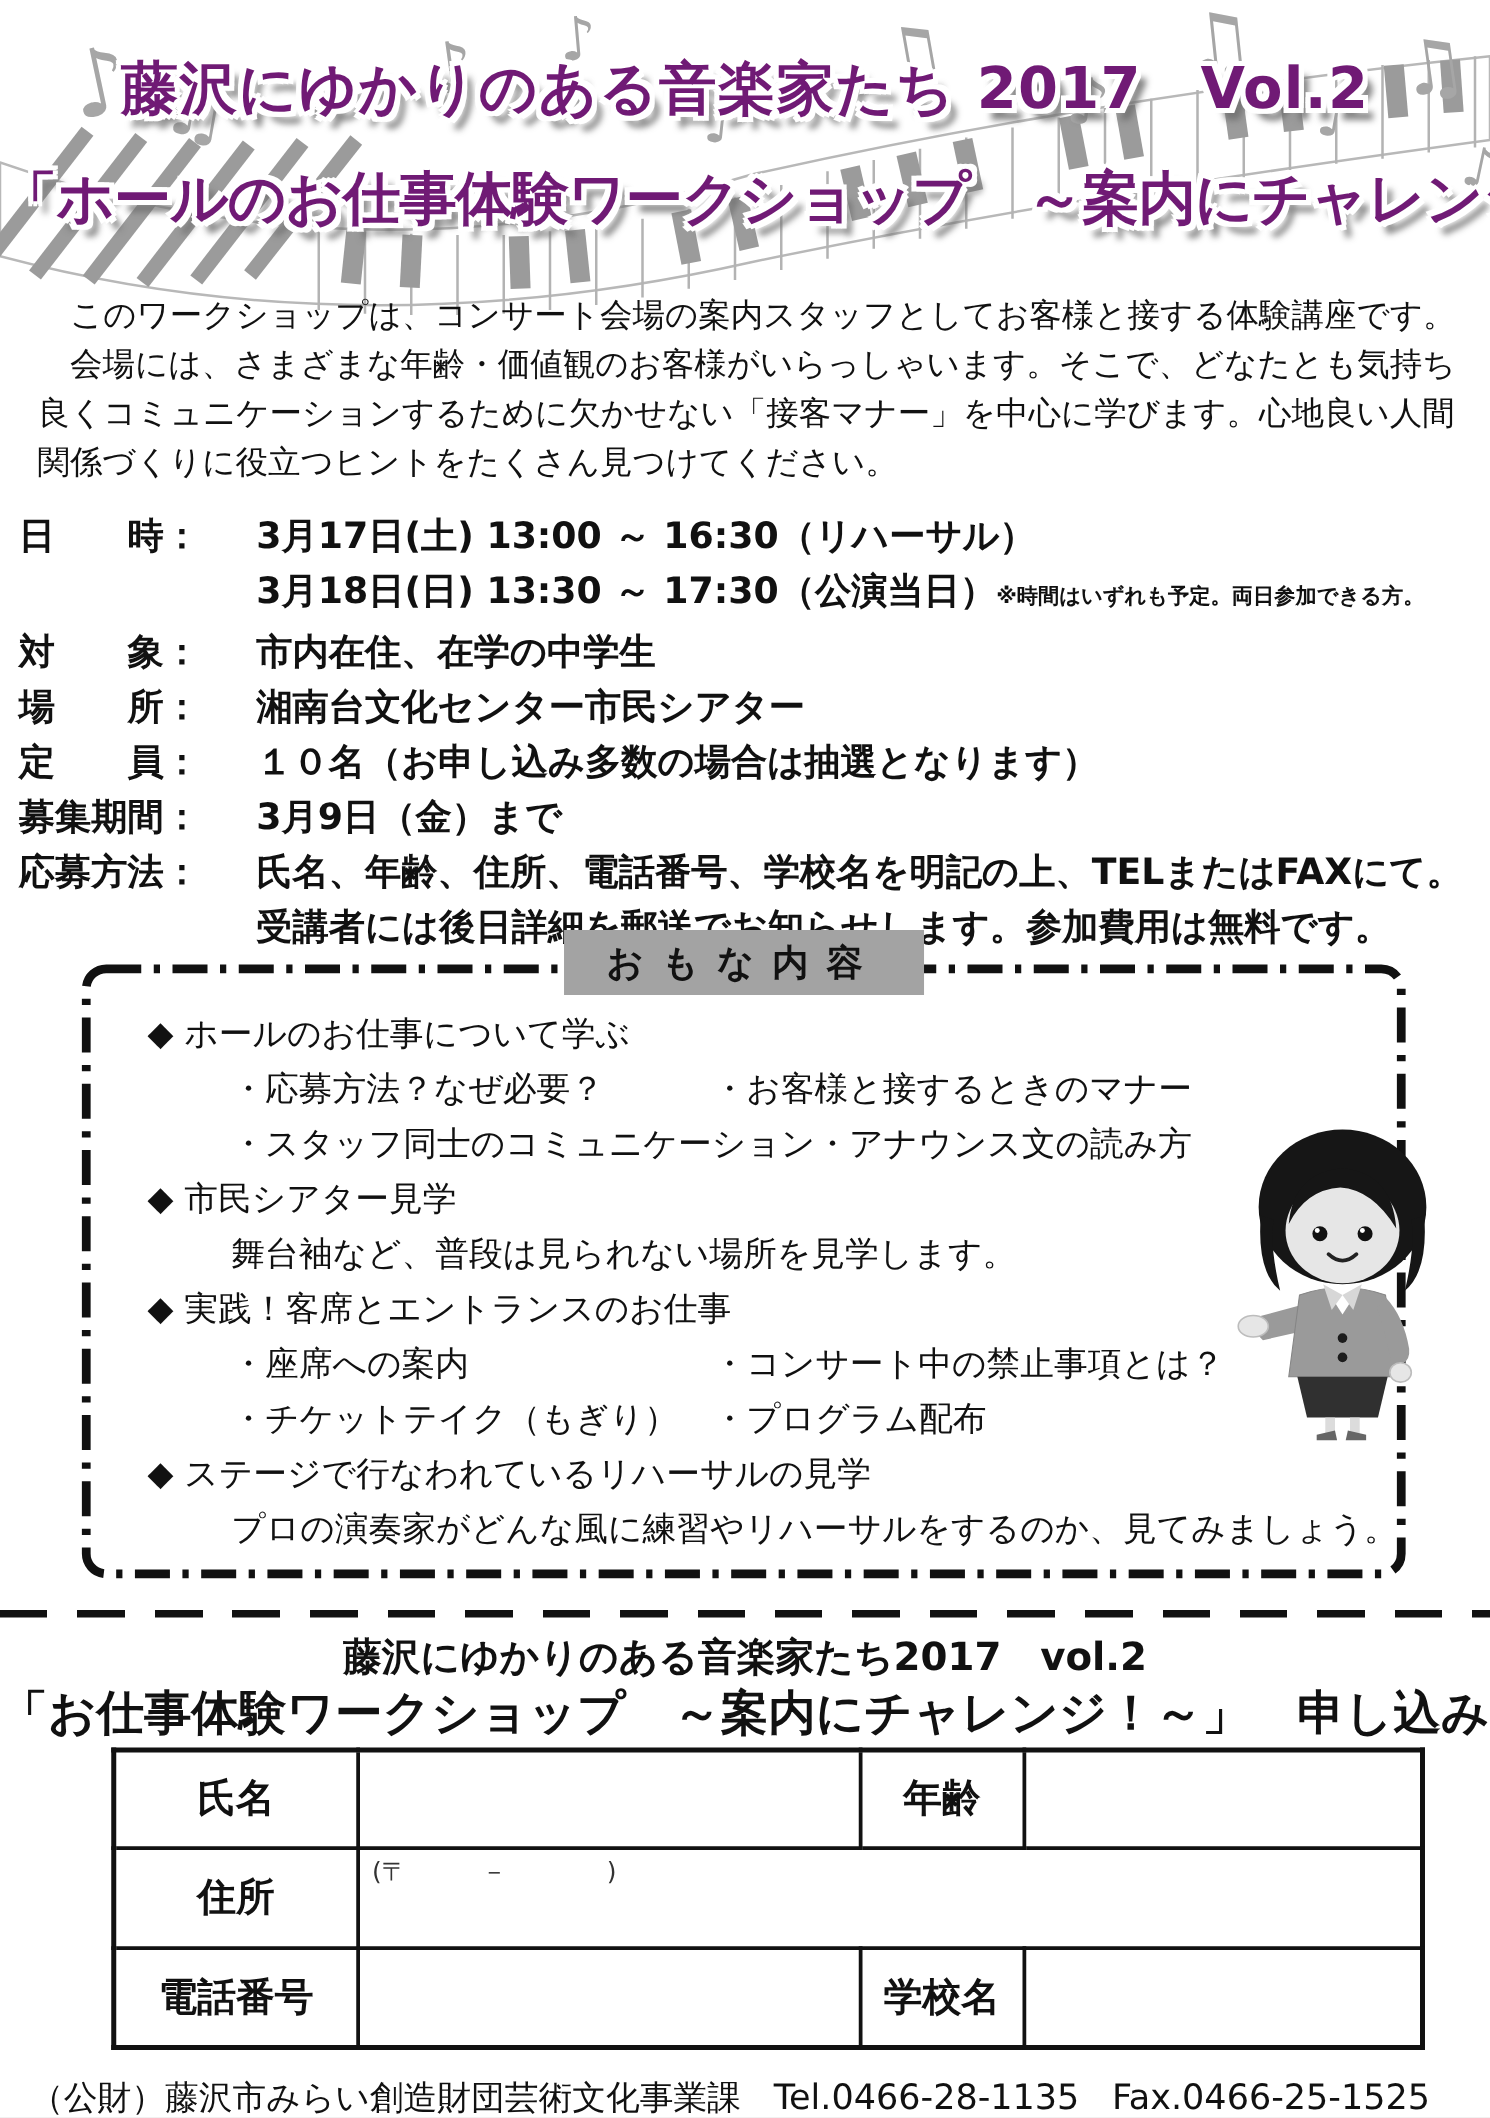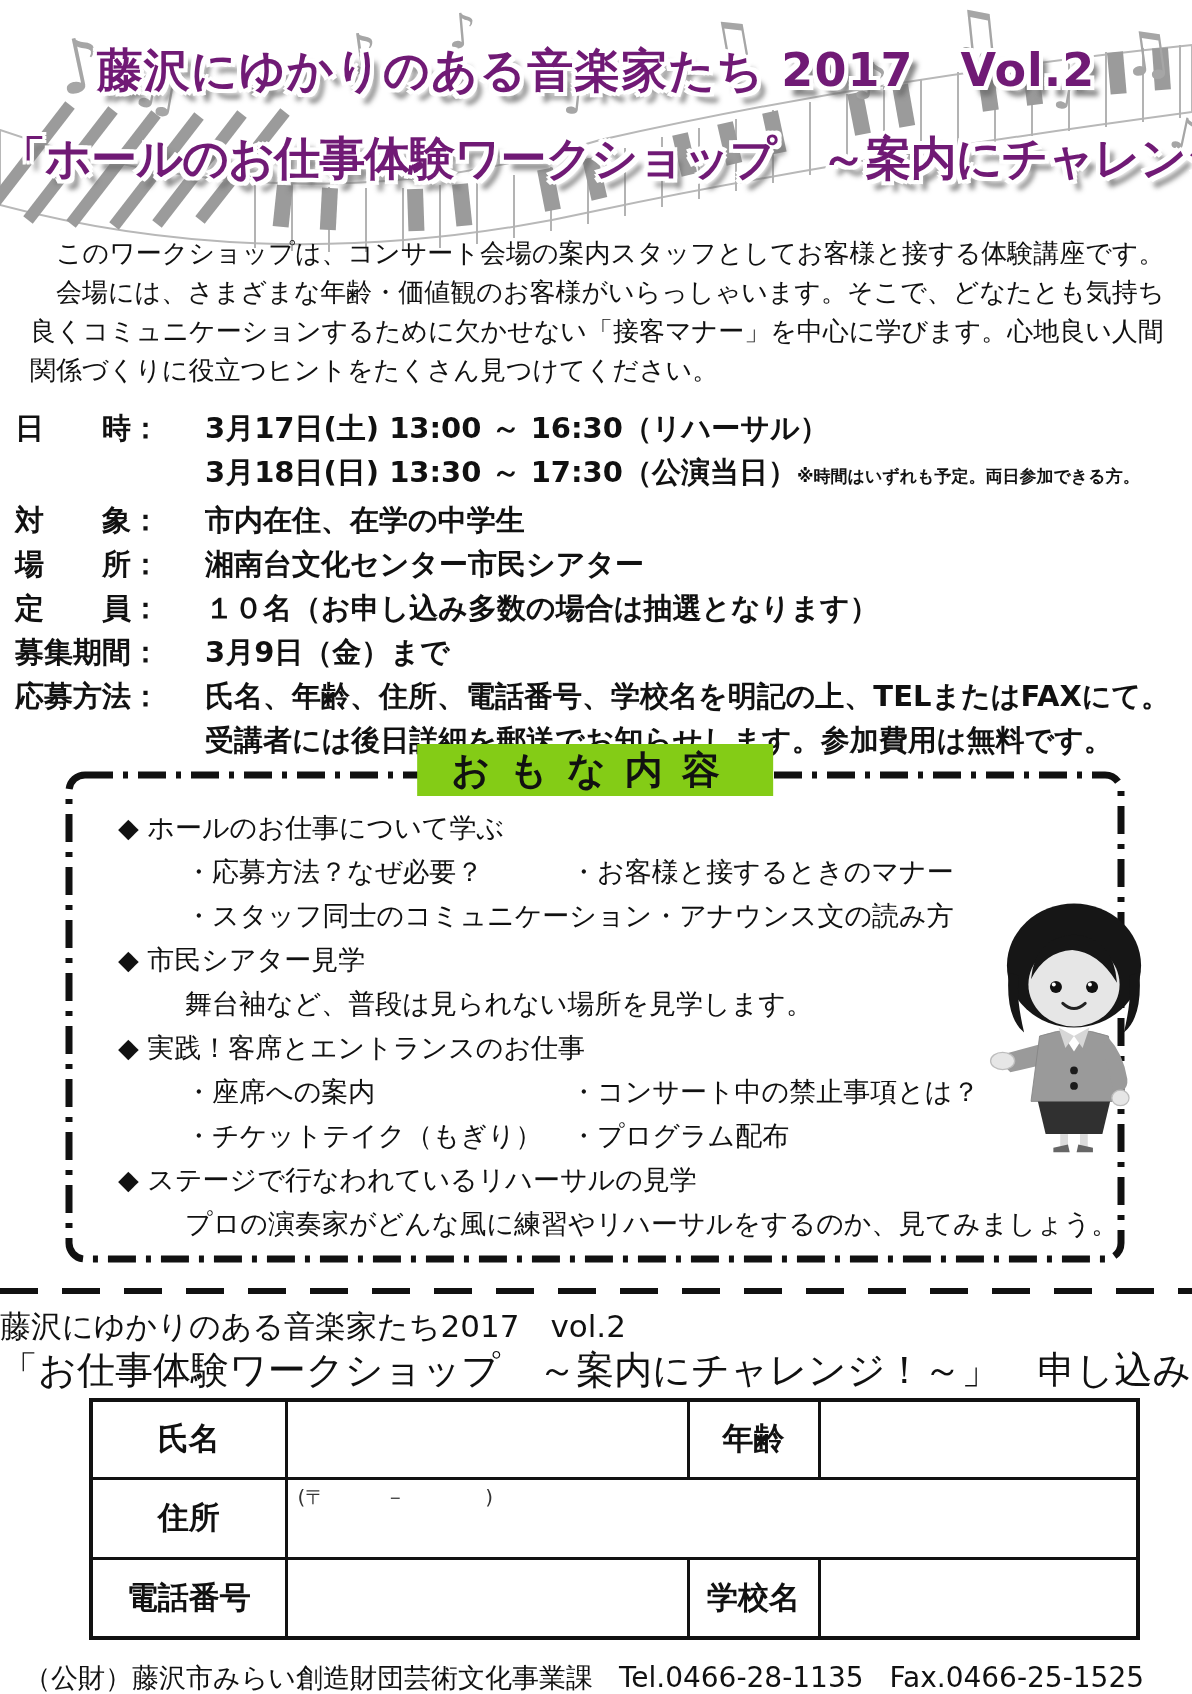--- a/index.html
+++ b/index.html
@@ -35,35 +35,35 @@
   .details{position:absolute;top:406px;left:15px;width:1170px;
            font-size:29px;font-weight:bold;line-height:44px;white-space:nowrap;}
   .dlabel{display:inline-block;width:190px;}
   .drow.cont{padding-left:190px;}
   .dnote{font-size:17px;font-weight:bold;}
   
   .cbox{position:absolute;top:770px;left:64px;width:1062px;height:494px;}
   .cbox .border-svg{position:absolute;top:0;left:0;}
   .box-title{
     position:absolute;top:-26px;left:50%;transform:translateX(-50%);
-    background:#84cc16;padding:0 34px;font-size:38px;font-weight:bold;
+    background:#a3a3a3;padding:0 34px;font-size:29px;font-weight:bold;
     letter-spacing:0.5em;line-height:52px;white-space:nowrap;
   }
   .box-rows{position:absolute;top:36px;left:0;right:12px;font-size:27px;}
   .brow{line-height:44px;white-space:nowrap;}
   .brow.i1{padding-left:54px;}
   .brow.i2{padding-left:121px;}
   .colw{display:inline-block;min-width:385px;}
   
   .staff{position:absolute;left:988px;top:895px;width:172px;height:258px;z-index:5;}
   
   .cutline{position:absolute;top:1288px;left:0;width:100%;height:6px;
     background:repeating-linear-gradient(90deg,#111 0 38px,transparent 38px 62px);}
   
-  .form-head{position:absolute;top:1305px;left:0;width:100%;font-weight:normal;}
+  .form-head{position:absolute;top:1305px;left:0;width:100%;text-align:center;font-weight:bold;}
   .form-head .l1{font-size:31px;line-height:42px;}
   .form-head .l2{font-size:38px;line-height:46px;}
   table.app{position:absolute;top:1398px;left:89px;width:1047px;
     border-collapse:collapse;table-layout:fixed;}
   table.app th,table.app td{border:3px solid #111;padding:0;}
   table.app{border:4px solid #111;}
   table.app th{font-size:31px;font-weight:bold;text-align:center;}
   tr.r1{height:78px;} tr.r2{height:80px;} tr.r3{height:80px;}
   td.addr-cell{vertical-align:top;}
   .postal{display:inline-block;font-size:20px;color:#333;padding:4px 0 0 10px;font-weight:normal;}

